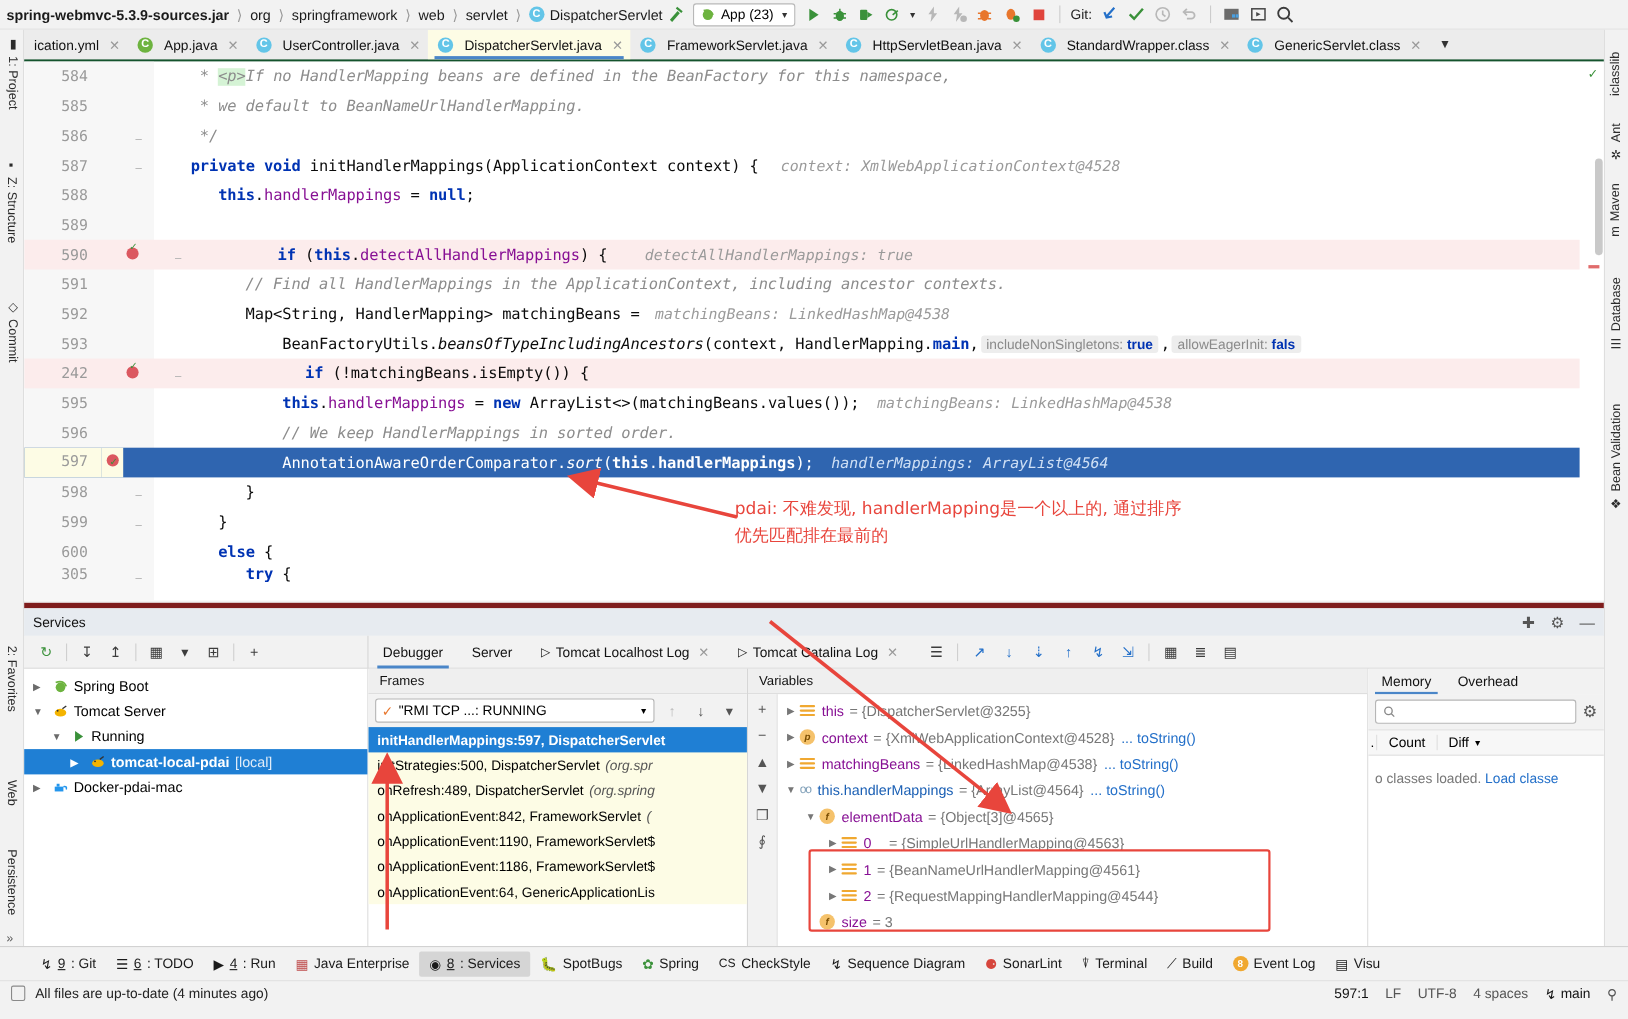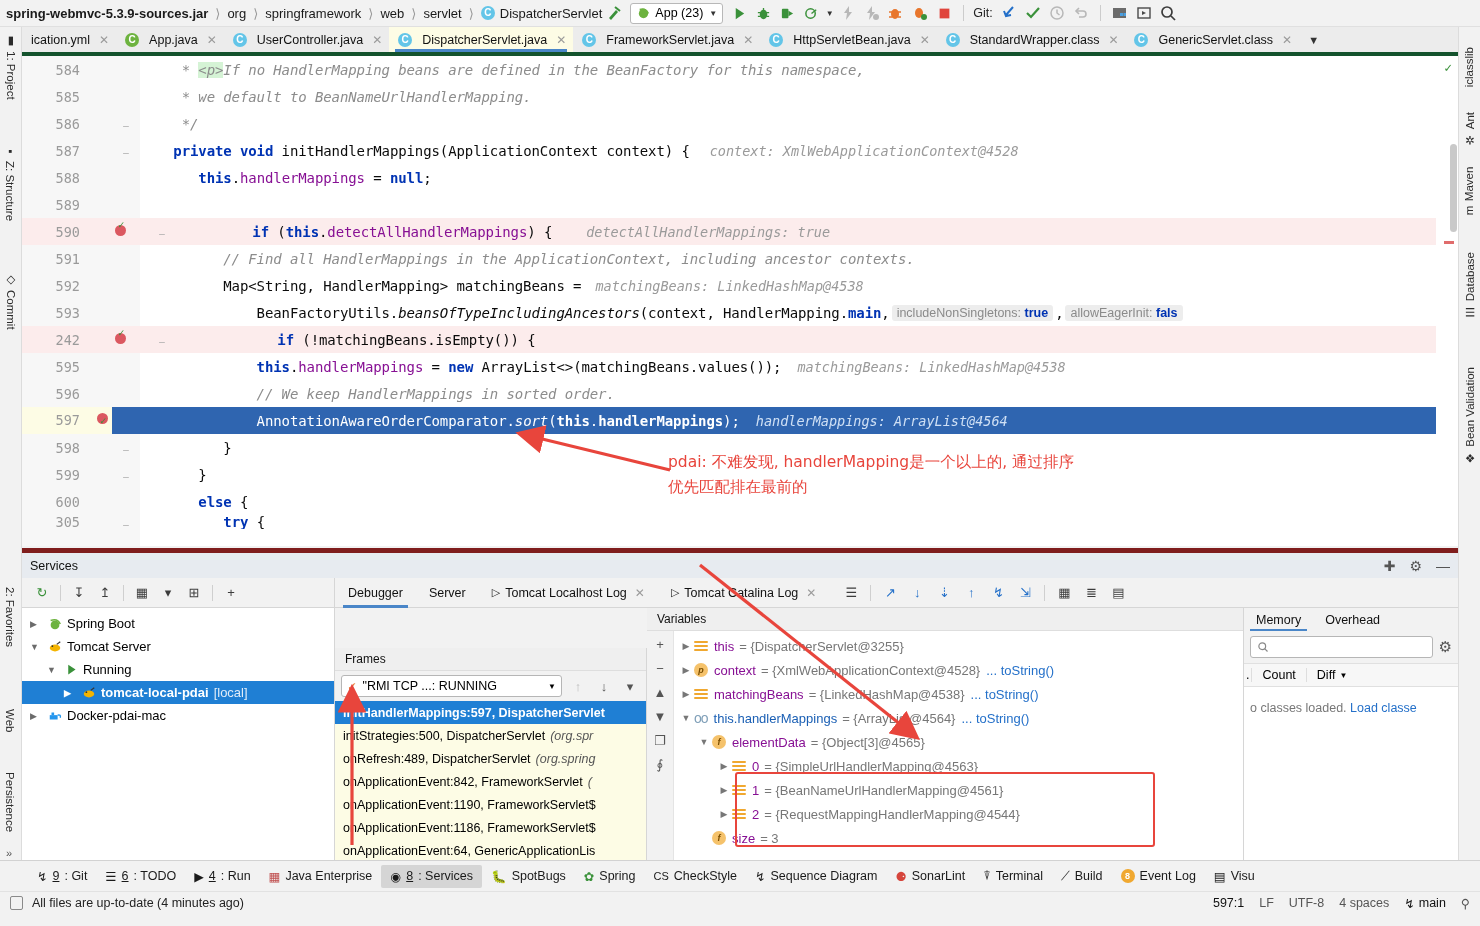--- a/index.html
+++ b/index.html
@@ -34,21 +34,21 @@
     display:flex; align-items:center; height:21px; border:1px solid #b8b8b8;
     border-radius:3px; background:#fff; padding:0 5px; margin:0 4px; font-size:12.5px;
   }
   .runcfg .chev { margin-left:6px; font-size:8px; color:#333; }
   .git-lbl { font-size:12.5px; color:#222; margin:0 4px 0 2px; }
 
   
   .tabs {
     position:absolute; left:22px; top:27px; width:1436px; height:29px;
     background:#ececec; display:flex; align-items:stretch; overflow:hidden;
-    border-bottom:4px solid #14532d;
+    border-bottom:2px solid #14532d;
   }
   .tab {
     display:flex; align-items:center; padding:0 7px 0 9px; font-size:12.5px;
     white-space:nowrap; color:#111; position:relative; gap:5px;
   }
   .tab.active { background:#fdfce5; }
   .tab.active::after {
     content:""; position:absolute; left:6px; right:6px; bottom:0; height:3px; background:#4a86c8;
   }
   .tab .x { color:#9a9a9a; font-size:12px; margin-left:4px; }
@@ -154,21 +154,21 @@
   .svc-tree { width:313px; background:#fff; border-right:1px solid #d6d6d6; padding-top:4px;
               position:relative; }
   .tnode { display:flex; align-items:center; height:23px; padding-left:8px; font-size:13px;
            gap:5px; white-space:nowrap; }
   .tnode.sel { background:#1f7fd4; color:#fff; font-weight:bold; }
   .tnode .arrow { width:13px; color:#6b6b6b; font-size:9px; flex:0 0 13px; }
   .tnode.sel .arrow { color:#fff; }
   .tnode .dim { color:#555; font-weight:normal; }
   .tnode.sel .dim { color:#e0ecf8; font-weight:normal; }
 
-  .frames-pane { width:312px; border-right:1px solid #d6d6d6; background:#fff; position:relative;margin-top:40px; }
+  .frames-pane { width:345px; border-right:1px solid #d6d6d6; background:#fff; position:relative; }
   .pane-hdr { height:23px; background:#efefef; border-bottom:1px solid #dedede;
               display:flex; align-items:center; padding-left:10px; font-size:12px; color:#111; }
   .thread-row { display:flex; align-items:center; height:30px; padding:0 6px; gap:6px;
                 background:#f2f2f2; }
   .thread-sel {
     flex:1; display:flex; align-items:center; height:22px; background:#fff;
     border:1px solid #b6b6b6; border-radius:3px; padding:0 5px; font-size:12.5px; gap:5px;
   }
   .thread-sel .chev { margin-left:auto; font-size:8px; }
   .frm-icon { width:20px; display:flex; align-items:center; justify-content:center;
@@ -191,21 +191,21 @@
   .badge-f, .badge-p {
     width:14px; height:14px; border-radius:50%; background:#f5c26b; color:#7a4d00;
     font-size:9px; font-weight:bold; display:inline-flex; align-items:center;
     justify-content:center; margin-right:6px; font-style:italic;
   }
   .badge-arr {
     width:14px; height:14px; margin-right:6px; display:inline-flex; flex-direction:column;
     justify-content:center; gap:2px;
   }
   .badge-arr i { display:block; height:2px; background:#f0a830; border-radius:1px; }
-  .badge-oo { color:#7f9fb8; margin-right:6px; font-size:14px; letter-spacing:-1px; }
+  .badge-oo { color:#7f9fb8; margin-right:6px; font-size:11px; letter-spacing:-1px; }
   .vname { color:#871094; }
   .vname.blue { color:#1a5fb4; }
   .vval { color:#777; }
   .vlink { color:#2470c9; margin-left:6px; }
   .redbox { position:absolute; left:735px; top:767px; width:420px; height:75px;
             border:2px solid #e8453c; border-radius:3px; }
 
   
   .mem-pane { width:214px; background:#fff; position:relative; }
   .mem-tabs { height:23px; display:flex; background:#f2f2f2; }
@@ -822,21 +822,21 @@
             <span class="vval" style="margin-left:5px">= {Object[3]@4565}</span>
           </div>
           <div class="vrow" style="padding-left:42px">
             <span class="arrow">▶</span>
             <span class="badge-arr">
                 <i></i>
                 <i></i>
                 <i></i>
               </span>
             <span class="vname">0</span>
-            <span class="vval" style="margin-left:5px">= {SimpleUrlHandlerMapping@4563}</span>
+            <span class="vval" style="margin-left:16px">= {SimpleUrlHandlerMapping@4563}</span>
           </div>
           <div class="vrow" style="padding-left:42px">
             <span class="arrow">▶</span>
             <span class="badge-arr">
                 <i></i>
                 <i></i>
                 <i></i>
               </span>
             <span class="vname">1</span>
             <span class="vval" style="margin-left:5px">= {BeanNameUrlHandlerMapping@4561}</span>

